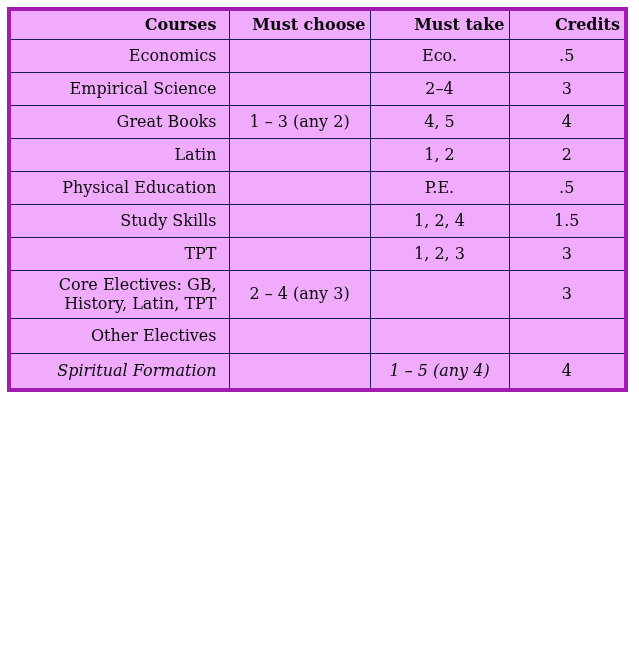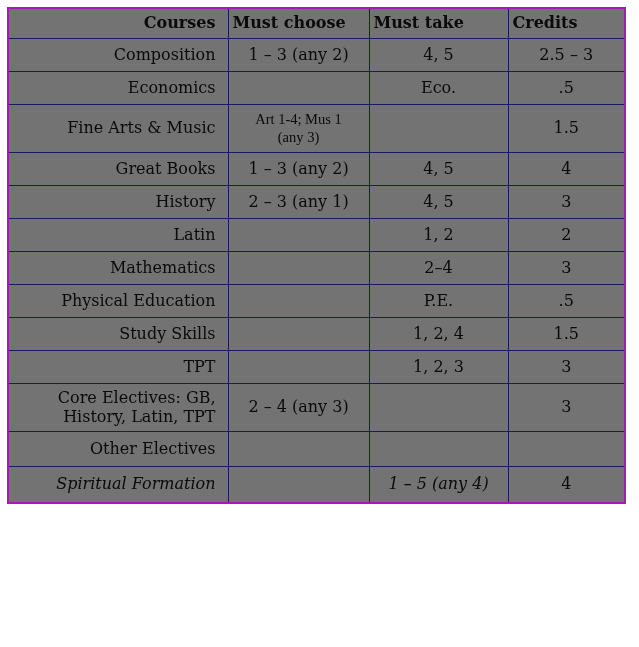--- a/index.html
+++ b/index.html
@@ -11,22 +11,22 @@
     font-family: "DejaVu Serif", serif;
     color: #0a0a0a;
   }
   table.credits-table {
     position: absolute;
     left: 7px;
     top: 7px;
     border-collapse: collapse;
     table-layout: fixed;
     width: 617px;
-    background: #737373;
-    border: 2px solid #a21caf;
+    background: #f0abfc;
+    border: 4px solid #a21caf;
   }
   th, td {
     border: 1.5px solid #1a1a5e;
     font-size: 16px;
     line-height: 20px;
     padding: 2px 4px;
     vertical-align: middle;
     overflow: hidden;
     white-space: nowrap;
   }
@@ -35,21 +35,21 @@
   col.c-take    { width: 139px; }
   col.c-credits { width: 117px; }
 
   tr.r-header   { height: 30px; }
   tr.r-normal   { height: 33px; }
   tr.r-tall     { height: 48px; }
   tr.r-other    { height: 35px; }
   tr.r-total    { height: 31px; }
   tr.r-spirit   { height: 37px; }
 
-  th { font-weight: bold; text-align: left; }
+  th { font-weight: bold; text-align: right; }
   th.h-courses { text-align: right; padding-right: 12px; }
 
   td.course {
     text-align: right;
     padding-right: 12px;
   }
   td.center { text-align: center; }
 
   .two-line span.l {
     display: block;
@@ -86,74 +86,53 @@
   </colgroup>
 
   <tbody>
       <tr class="r-header">
     <th class="h-courses">Courses</th>
     <th>Must choose</th>
     <th>Must take</th>
     <th>Credits</th>
   </tr>
 
-  <tr class="r-normal">
-    <td class="course">Composition</td>
-    <td class="center">1 – 3 (any 2)</td>
-    <td class="center">4, 5</td>
-    <td class="center">2.5 – 3</td>
-  </tr>
 
   <tr class="r-normal">
     <td class="course">Economics</td>
     <td class="center"></td>
     <td class="center">Eco.</td>
     <td class="center">.5</td>
   </tr>
 
+  <tr class="r-normal">
+    <td class="course">Empirical Science</td>
+    <td class="center"></td>
+    <td class="center">2–4</td>
+    <td class="center">3</td>
+  </tr>
 
-  <tr class="r-tall">
-    <td class="course">Fine Arts &amp; Music</td>
-    <td class="small-cell two-line">
-      <span class="l">Art 1-4; Mus 1</span>
-      <span class="l">(any 3)</span>
-    </td>
-    <td class="center"></td>
-    <td class="center">1.5</td>
-  </tr>
 
 
   <tr class="r-normal">
     <td class="course">Great Books</td>
     <td class="center">1 – 3 (any 2)</td>
     <td class="center">4, 5</td>
     <td class="center">4</td>
   </tr>
 
 
-  <tr class="r-normal">
-    <td class="course">History</td>
-    <td class="center">2 – 3 (any 1)</td>
-    <td class="center">4, 5</td>
-    <td class="center">3</td>
-  </tr>
 
   <tr class="r-normal">
     <td class="course">Latin</td>
     <td class="center"></td>
     <td class="center">1, 2</td>
     <td class="center">2</td>
   </tr>
 
-  <tr class="r-normal">
-    <td class="course">Mathematics</td>
-    <td class="center"></td>
-    <td class="center">2–4</td>
-    <td class="center">3</td>
-  </tr>
 
   <tr class="r-normal">
     <td class="course">Physical Education</td>
     <td class="center"></td>
     <td class="center">P.E.</td>
     <td class="center">.5</td>
   </tr>
 
   <tr class="r-normal">
     <td class="course">Study Skills</td>

